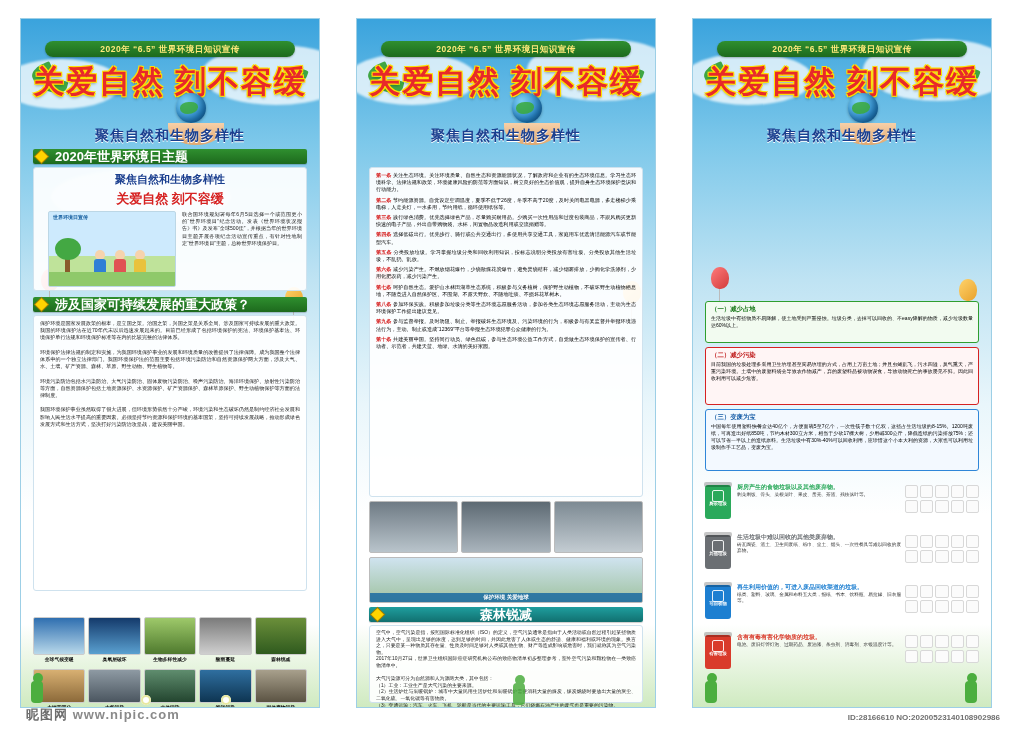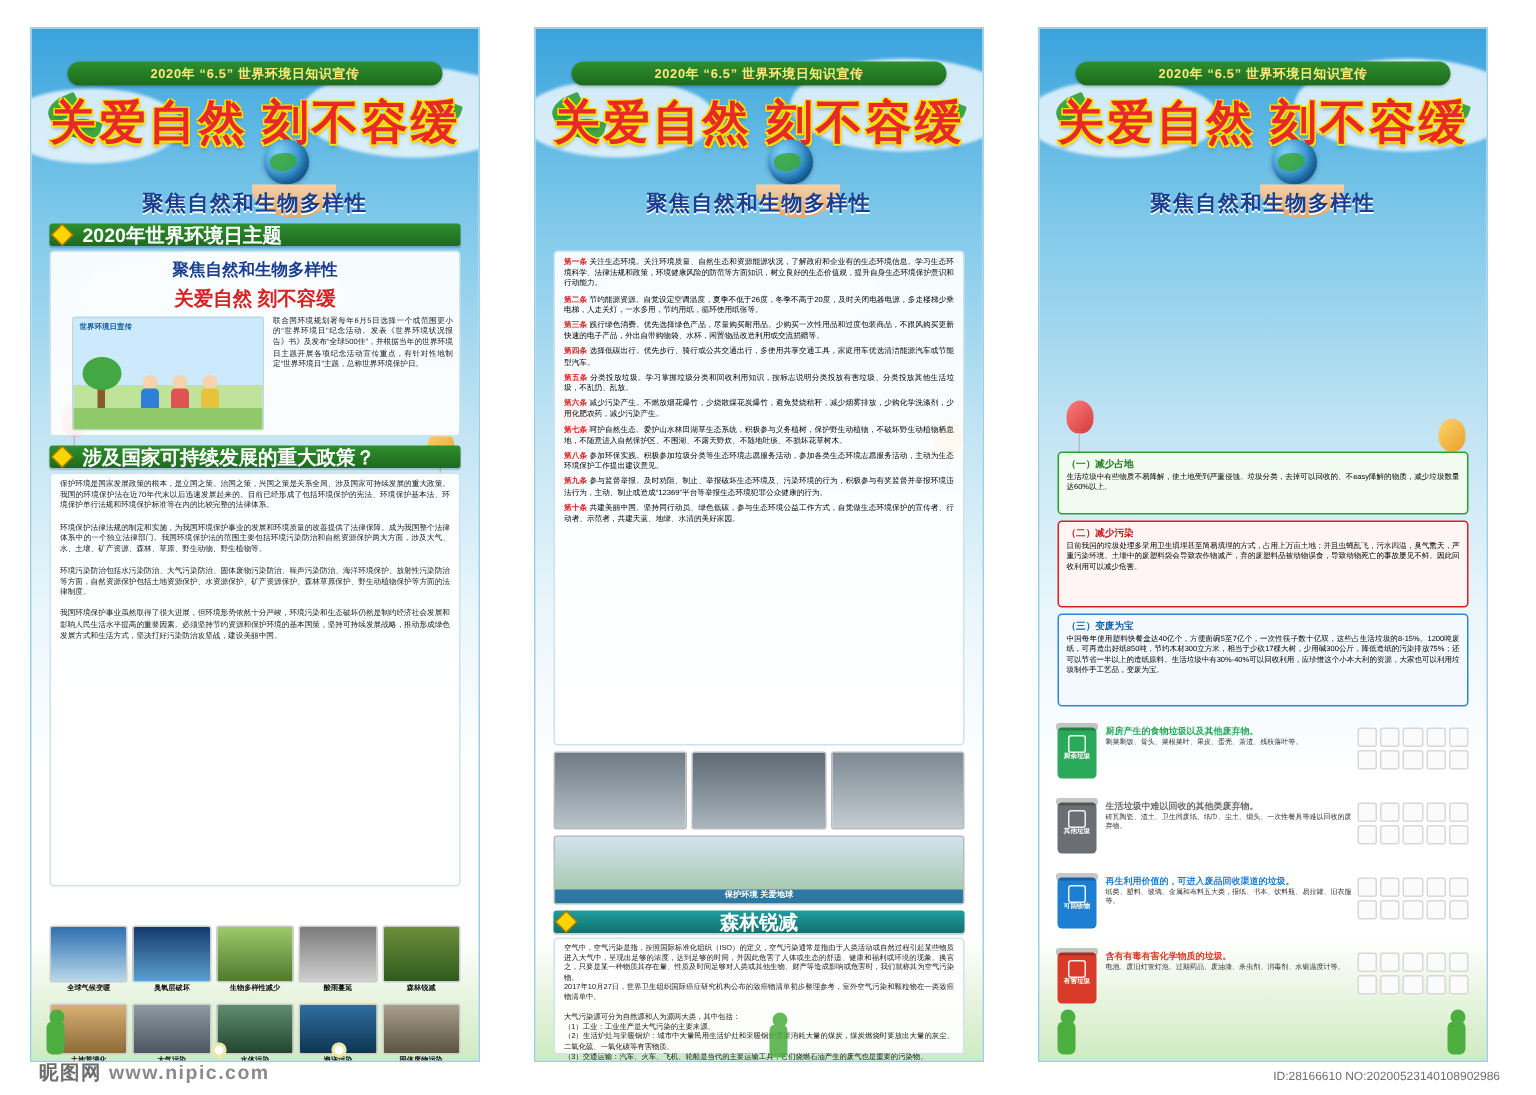--- a/index.html
+++ b/index.html
@@ -177,21 +177,21 @@
   .runner .h{position:absolute;left:8px;bottom:24px;width:10px;height:10px;border-radius:50%;background:#4cae3f;}
 
   
   .wm {
     position:absolute; left:26px; bottom:6px;
     font-size:13px; color:#8a8a8a; font-weight:bold; letter-spacing:1px;
   }
   .wm .cn { color:#6e6e6e; }
   .idtext {
     position:absolute; right:24px; bottom:8px;
-    font-size:8px; color:#6f6f6f;
+    font-size:8px; color:#6f6f6f;font-weight:bold;
   }
   .flower { position:absolute; bottom:2px; width:10px; height:10px; border-radius:50%; background:#fff; box-shadow:0 0 0 2px #e8e8a0 inset;}
 </style>
 </head>
 <body>
 
 <div id="canvas">
 
   <div class="panel" id="panel1">
     <div class="cloud" style="left:-20px;top:40px;width:120px;height:50px;"></div>

